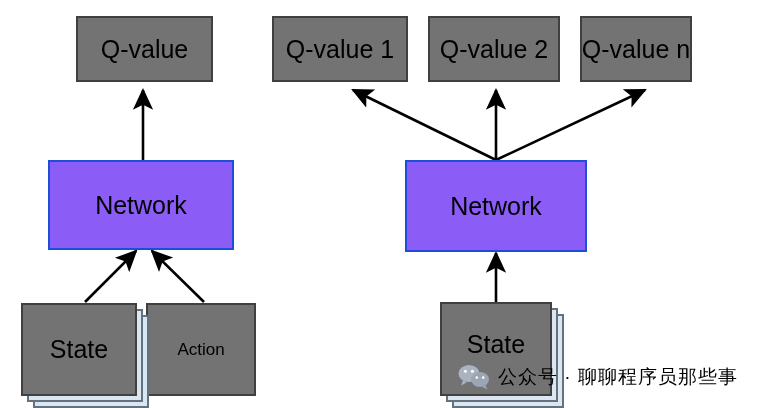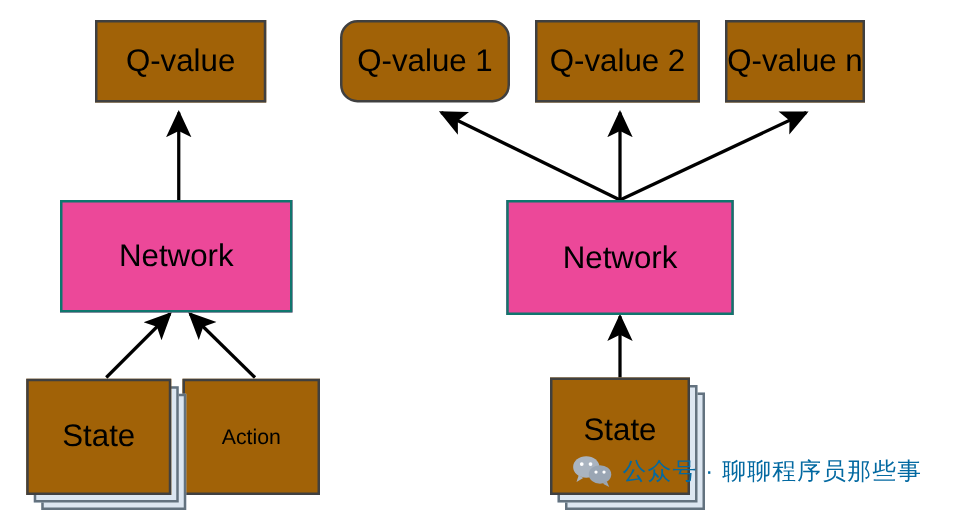--- a/index.html
+++ b/index.html
@@ -28,26 +28,26 @@
     position: absolute;
     box-sizing: border-box;
     display: flex;
     align-items: center;
     justify-content: center;
     color: #000000;
     line-height: 1;
     white-space: nowrap;
   }
   .node-filled {
-    background: #a16207;
+    background: #737373;
     border: 2px solid #404040;
   }
   .node-plain {
-    background: #ec4899;
-    border: 2px solid #0f766e;
+    background: #8b5cf6;
+    border: 2px solid #1d4ed8;
   }
   .stack-shadow {
     position: absolute;
     box-sizing: border-box;
     background: #dce6f1;
     border: 2px solid #63727f;
   }
   .label {
     position: relative;
     z-index: 3;
@@ -58,21 +58,21 @@
     align-items: center;
     gap: 8px;
     color: #aab4c0;
     z-index: 6;
     pointer-events: none;
     white-space: nowrap;
   }
   .watermark-text {
     font-size: 19px;
     letter-spacing: 1px;
-    color: #0369a1;
+    color: #000000;
   }
 </style>
 </head>
 <body>
 
 <div id="canvas">
 
   <svg class="svg-layer" viewBox="0 0 782 408" width="782" height="408">
     <defs>
       <marker id="arrowhead" markerWidth="9" markerHeight="9" refX="7.6" refY="4.5" orient="auto" markerUnits="strokeWidth">
@@ -108,21 +108,21 @@
     <div class="stack-shadow" style="left:6px; top:6px; width:116px; height:93px; z-index:2;"></div>
     <div class="node node-filled" style="left:0px; top:0px; width:116px; height:93px; font-size:25px; z-index:3;">
       <span class="label">State</span>
     </div>
   </div>
 
   <div class="node node-filled" style="left:146px; top:303px; width:110px; height:93px; font-size:17px;">
     <span class="label">Action</span>
   </div>
 
-  <div class="node node-filled" style="left:272px; top:16px; width:136px; height:66px; font-size:25px;border-radius:14px;">
+  <div class="node node-filled" style="left:272px; top:16px; width:136px; height:66px; font-size:25px;">
     <span class="label">Q-value 1</span>
   </div>
 
   <div class="node node-filled" style="left:428px; top:16px; width:132px; height:66px; font-size:25px;">
     <span class="label">Q-value 2</span>
   </div>
 
   <div class="node node-filled" style="left:580px; top:16px; width:112px; height:66px; font-size:25px;">
     <span class="label">Q-value n</span>
   </div>

